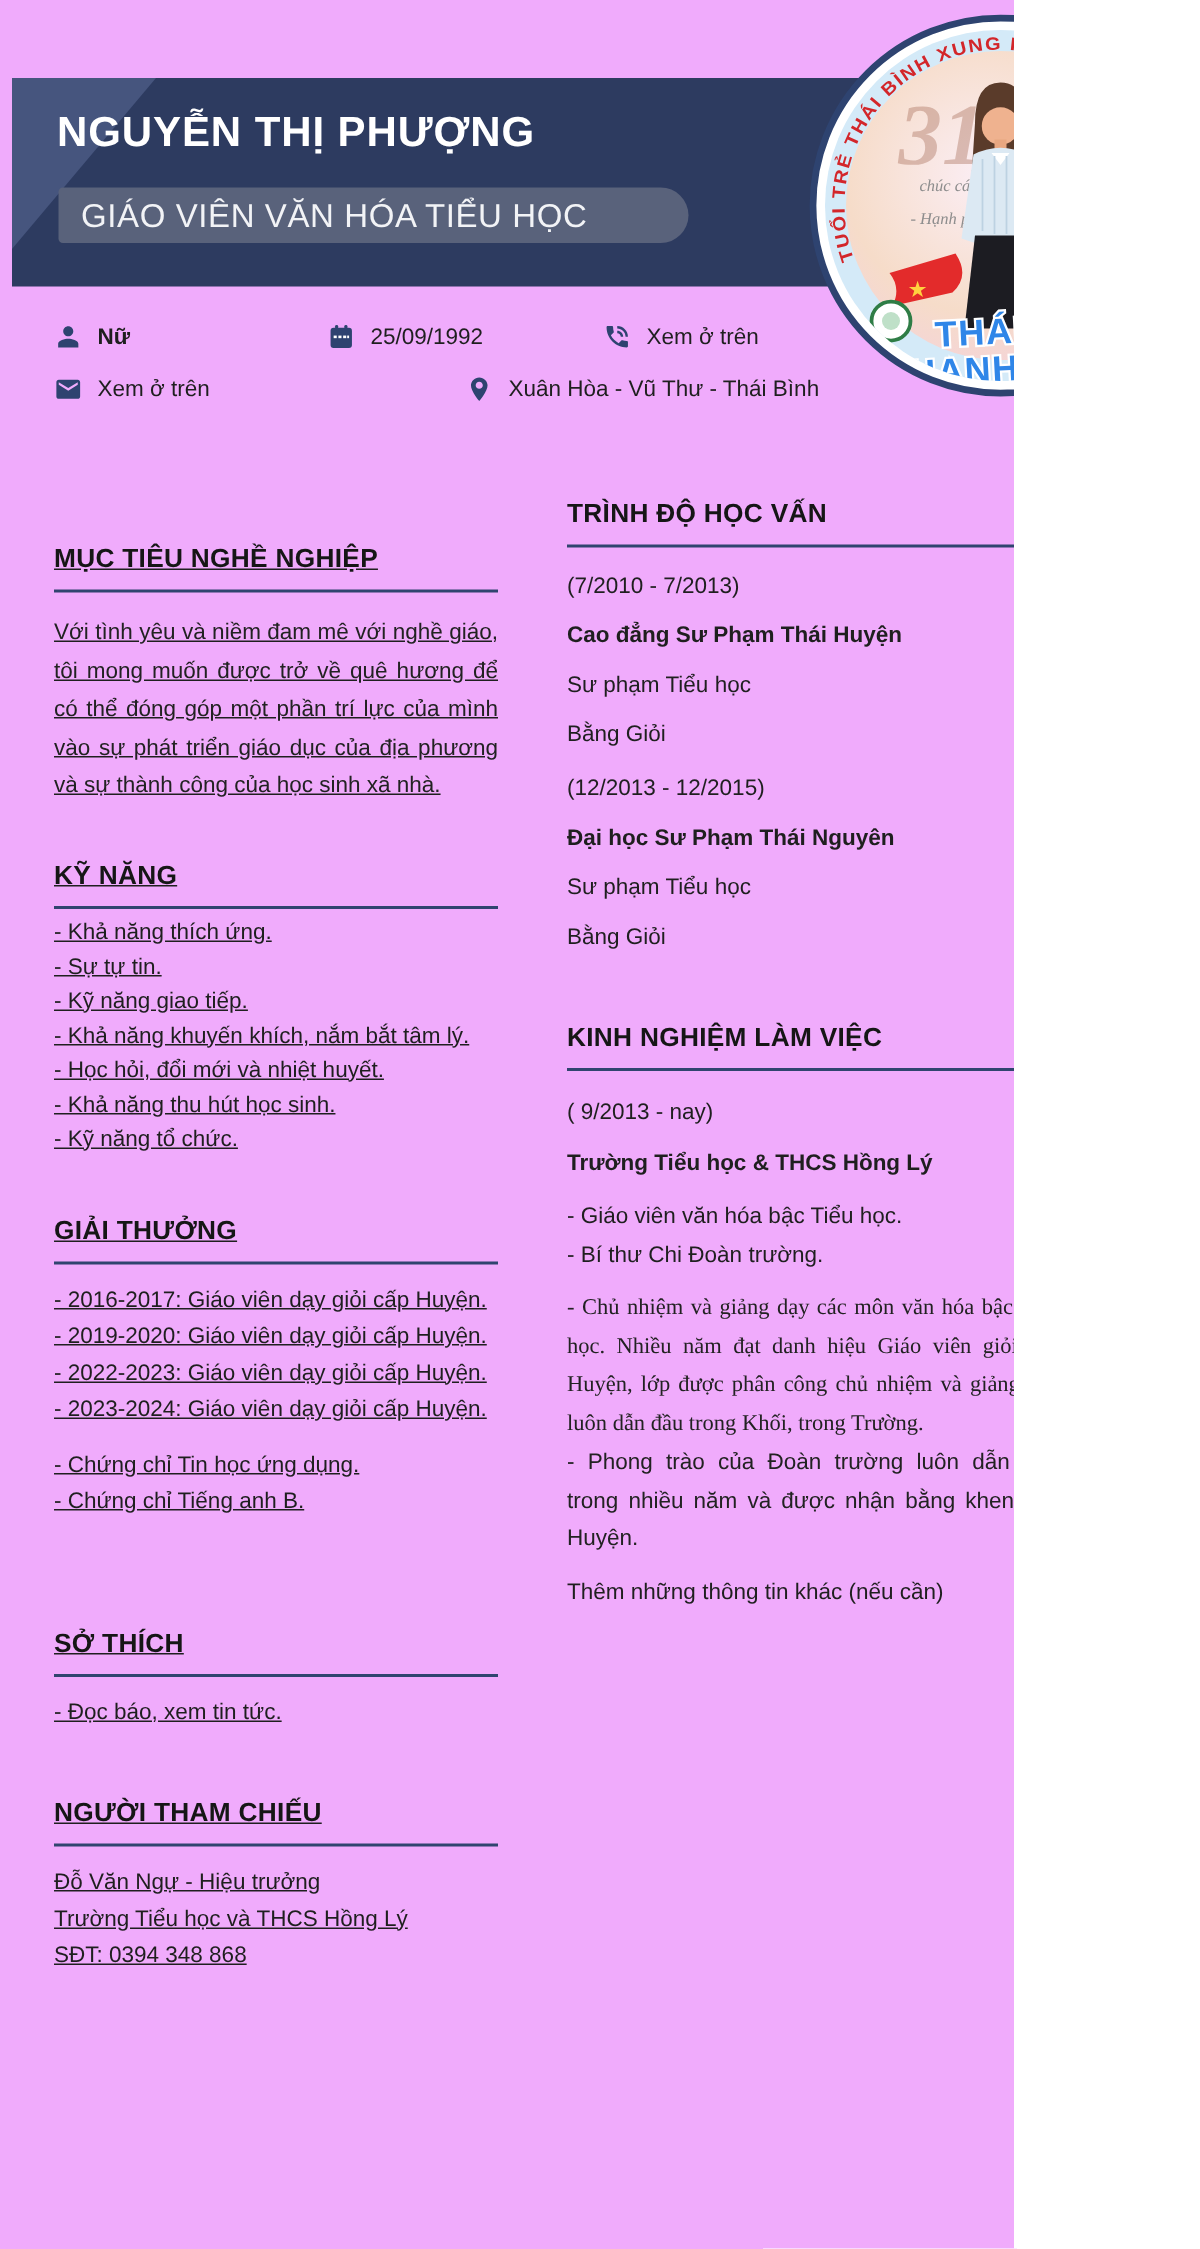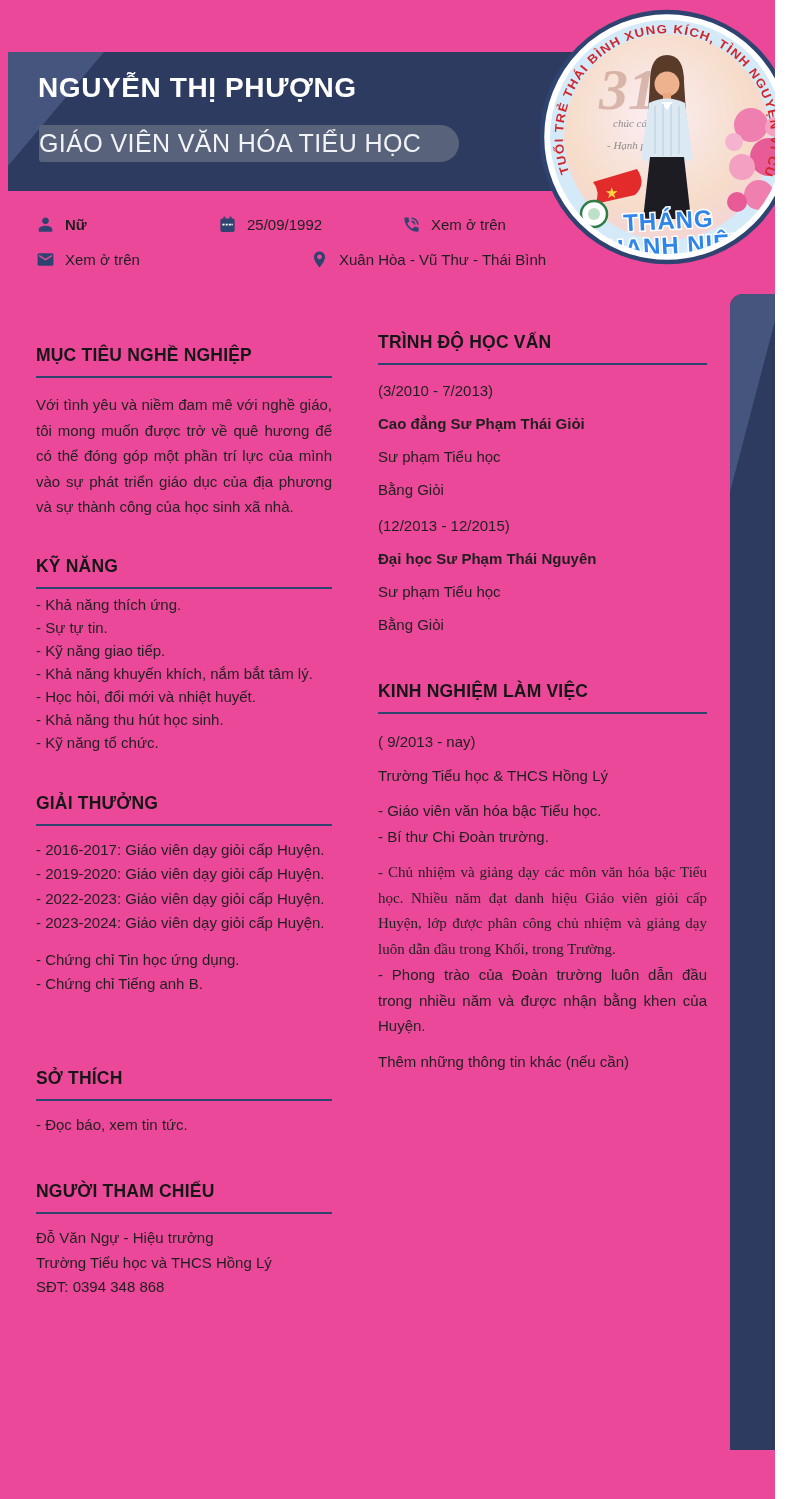--- a/index.html
+++ b/index.html
@@ -1,27 +1,27 @@
 <!DOCTYPE html>
 <html lang="vi"><head>
 <meta charset="utf-8">
 <style>
   * { margin:0; padding:0; box-sizing:border-box; }
   html,body { background:#ffffff; }
   body { font-family:"Liberation Sans", sans-serif; color:#1f1f1f; }
-  .page { position:relative; width:775px; height:1499px; background:#ec4899; overflow:hidden; }
+  .page { position:relative; width:676px; height:1499px; background:#f0abfc; overflow:hidden; }
 
   
   .band { position:absolute; left:8px; top:52px; width:657px; height:139px; background:#2d3b60; }
   .band::before { content:""; position:absolute; left:0; top:0; width:110px; height:120px;
     background:#46557e; clip-path:polygon(0 0, 96px 0, 0 114px); }
   .name { position:absolute; left:30px; top:20px; font-size:28px; font-weight:bold; color:#ffffff; letter-spacing:0.6px; }
   .pill { position:absolute; left:31px; top:73px; width:420px; height:37px; background:#59627b;
     border-radius:3px 19px 19px 3px; }
-  .pill span { display:block; line-height:37px; font-size:25px; color:#f2f3f6; letter-spacing:0.4px; }
+  .pill span { display:block; padding-left:15px; line-height:37px; font-size:22px; color:#f2f3f6; letter-spacing:0.4px; }
 
   
   .avatar { position:absolute; left:537px; top:7px; width:260px; height:260px; }
 
   
   .contact-item { position:absolute; display:flex; align-items:center; gap:10px; height:22px; font-size:15px; color:#1f1f1f; }
   .contact-item .ic { width:19px; height:19px; flex:0 0 19px; display:flex; align-items:center; justify-content:center; }
   .contact-item .ic svg { width:19px; height:19px; fill:#2e4370; }
   .c-gender { left:36px; top:213px;font-weight:bold; }
   .c-dob    { left:218px; top:213px; }
@@ -30,21 +30,21 @@
   .c-addr   { left:310px; top:248px; }
 
   
   .side-bar { position:absolute; left:730px; top:294px; width:65px; height:1156px; background:#2d3b60;
     border-radius:13px 6px 0 0; overflow:hidden; }
   .side-bar::before { content:""; position:absolute; left:0; top:0; width:54px; height:200px;
     background:#46557e; clip-path:polygon(0 0, 52px 0, 0 198px); }
 
   
   .col { position:absolute; }
-  .col-left  { left:36px; top:345px; width:296px; }
+  .col-left  { left:36px; top:362px; width:296px;text-decoration:underline; }
   .col-right { left:378px; top:332px; width:329px; }
 
   h2.sec { font-size:17.5px; font-weight:bold; color:#161616; letter-spacing:0.2px;
     padding-bottom:10px; border-bottom:2px solid #30446f; }
   .gap-xl { margin-top:44px; }
   .body-txt { font-size:15px; line-height:25.5px; color:#222; }
   .just { text-align:justify; }
 
   .objective { margin-top:14px; }
   .mt-skills { margin-top:36px; }
@@ -54,21 +54,21 @@
   .tight { margin-top:12px; }
   .tight div { font-size:15px; line-height:24.5px; }
   .mt-hobby { margin-top:71px; }
 
   .edu { margin-top:7px; }
   .edu .period { font-size:15px; line-height:20px; margin-top:16px; }
   .edu .school { font-size:15px; line-height:20px; margin-top:13px; font-weight:bold; }
   .edu .line   { font-size:15px; line-height:20px; margin-top:13px; }
   .mt-exp { margin-top:46px; }
   .exp-period { font-size:15px; line-height:20px; margin-top:18px; }
-  .exp-employer { font-size:15px; line-height:20px; margin-top:14px; font-weight:normal; }
+  .exp-employer { font-size:15px; line-height:20px; margin-top:14px; font-weight:bold; }
   .exp-duties { margin-top:12px; }
   .exp-duties div { font-size:15px; line-height:26px; }
   .exp-detail1 { margin-top:10px;font-family:Liberation Serif, serif; }
   .mt-more { margin-top:40px; }
   .more-body { margin-top:12px; font-size:15px; line-height:22px; }
 </style>
 </head>
 <body>
 
 <div class="page">
@@ -232,22 +232,22 @@
     <div class="tight">
       <div>Đỗ Văn Ngự - Hiệu trưởng</div>
       <div>Trường Tiểu học và THCS Hồng Lý</div>
       <div>SĐT: 0394 348 868</div>
     </div>
   </div>
 
   <div class="col col-right">
     <h2 class="sec">TRÌNH ĐỘ HỌC VẤN</h2>
     <div class="edu">
-      <div class="period">(3/2010 - 7/2013)</div>
-      <div class="school">Cao đẳng Sư Phạm Thái Giỏi</div>
+      <div class="period">(7/2010 - 7/2013)</div>
+      <div class="school">Cao đẳng Sư Phạm Thái Huyện</div>
       <div class="line">Sư phạm Tiểu học</div>
       <div class="line">Bằng Giỏi</div>
     </div>
     <div class="edu">
       <div class="period">(12/2013 - 12/2015)</div>
       <div class="school">Đại học Sư Phạm Thái Nguyên</div>
       <div class="line">Sư phạm Tiểu học</div>
       <div class="line">Bằng Giỏi</div>
     </div>
 

